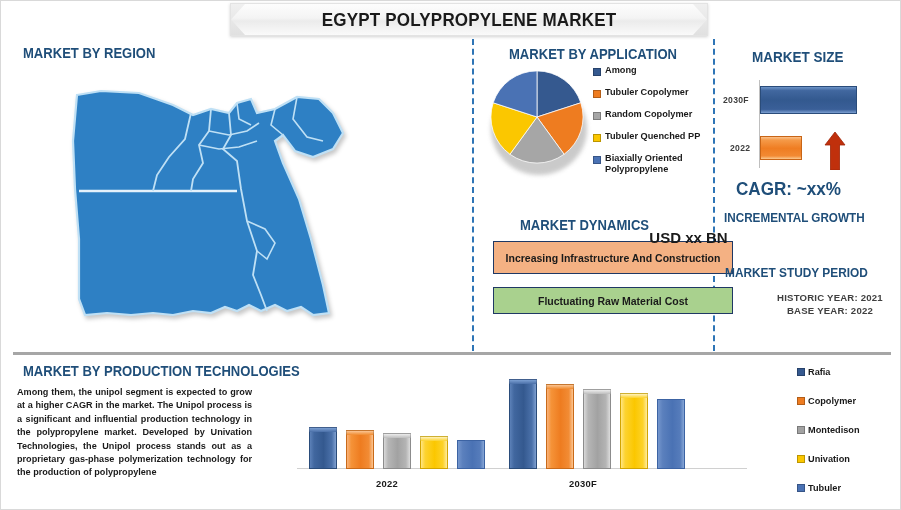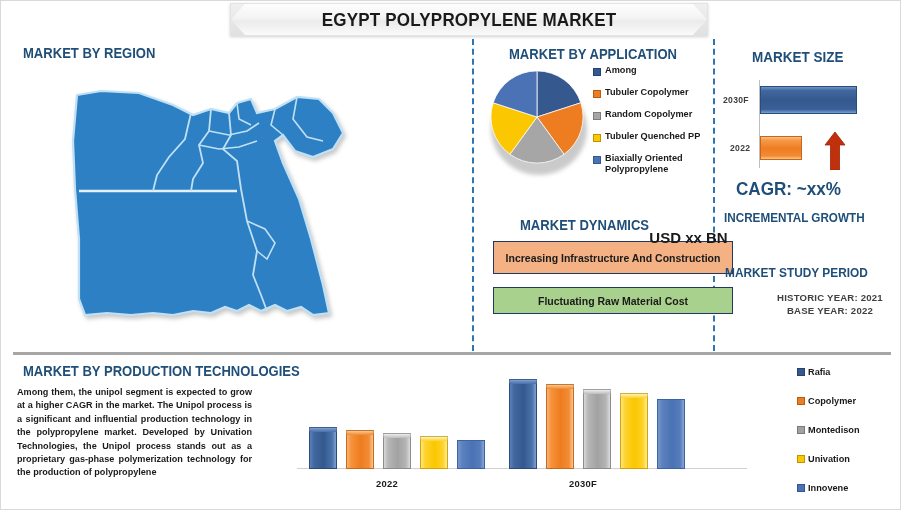--- a/index.html
+++ b/index.html
@@ -315,17 +315,17 @@
     <div class="pl-row">
       <span class="pl-sw" style="background:#a2a2a2"></span>
       <span class="pl-tx">Montedison</span>
     </div>
     <div class="pl-row">
       <span class="pl-sw" style="background:#fbc700"></span>
       <span class="pl-tx">Univation</span>
     </div>
     <div class="pl-row">
       <span class="pl-sw" style="background:#4a72b4"></span>
-      <span class="pl-tx">Innovene</span>
+      <span class="pl-tx">Tubuler</span>
     </div>
   </div>
 
 </div>
 
 </body></html>

